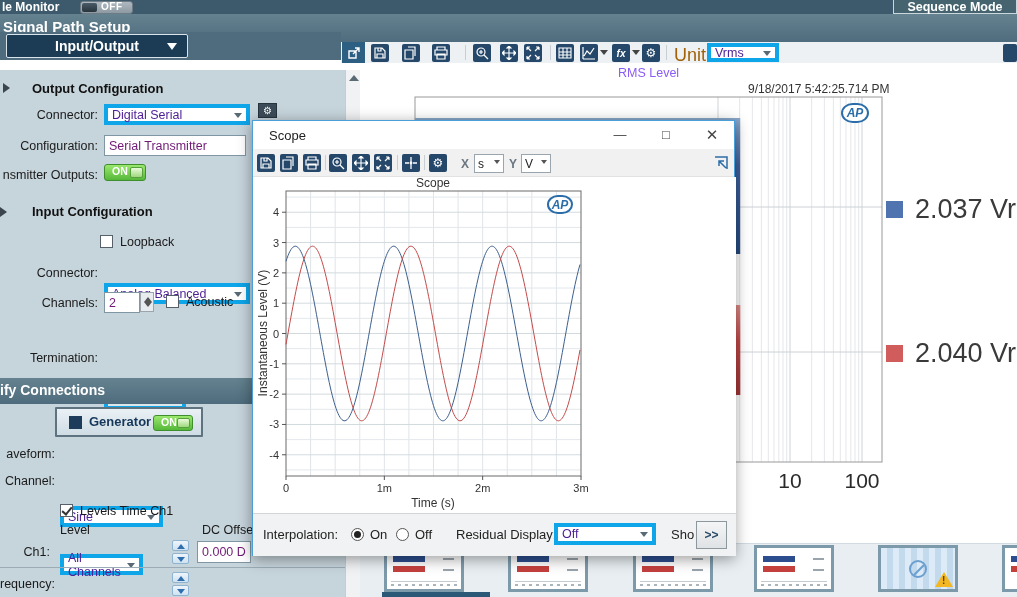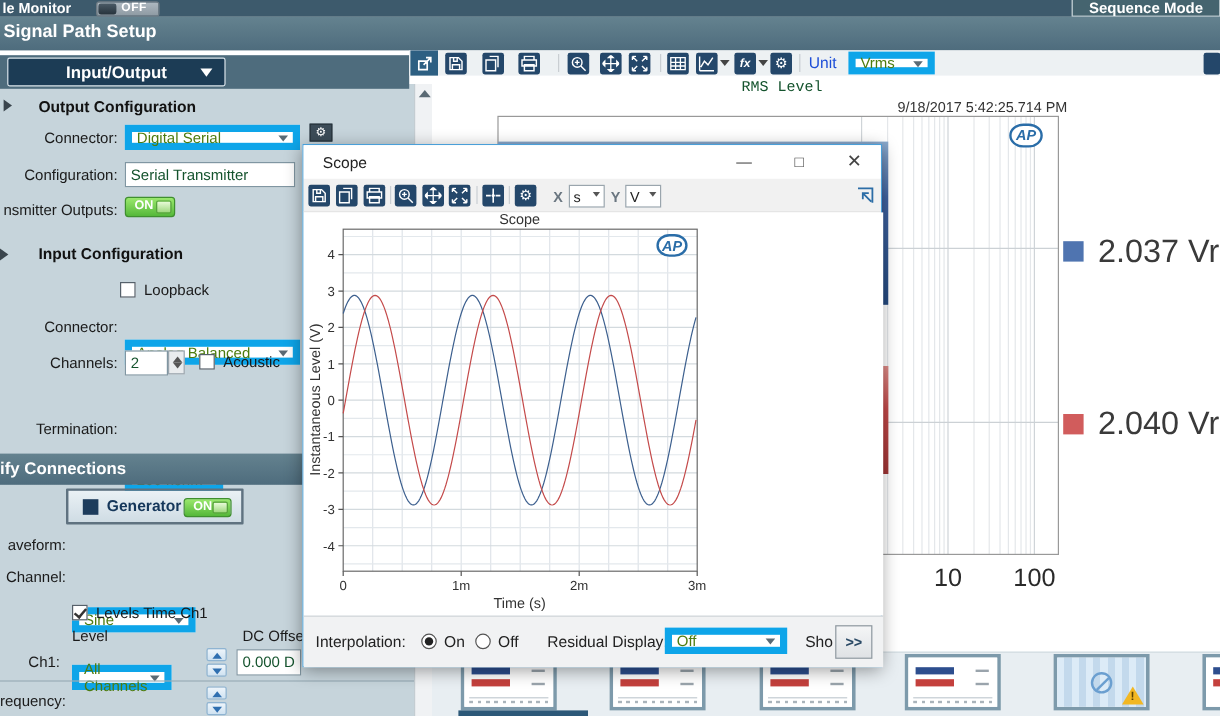--- a/index.html
+++ b/index.html
@@ -8,42 +8,42 @@
 
   
   #topbar { left:0; top:0; width:1017px; height:14px; background:#3d5a6c; z-index:20; }
   #monitor-label { left:2px; top:0px; color:#fff; font-weight:bold; font-size:12px; }
   #monitor-toggle { left:80px; top:1px; width:53px; height:13px; background:linear-gradient(#aeb8c0,#8e9aa3); border:1px solid #6f7b84; border-radius:3px; }
   #monitor-knob { left:1px; top:1px; width:15px; height:9px; background:linear-gradient(#4a5a66,#27343d); border-radius:2px; }
   #monitor-state { left:20px; top:-1px; color:#fff; font-weight:bold; font-size:10px; letter-spacing:.5px; }
   #sequence-btn { left:893px; top:-2px; width:124px; height:16px; background:#45646f; border:1px solid #ccd7dd; color:#fff; font-weight:bold; font-size:12.5px; text-align:center; line-height:16px; }
   #band { left:0; top:14px; width:1017px; height:28px; background:linear-gradient(#64828f,#4e6c7d); z-index:20; }
   #band-title { left:3px; top:4px; color:#fff; font-weight:bold; font-size:15px; }
-  #navrow-left { left:0; top:46px; width:341px; height:28px; background:#4e6c7d; z-index:20; }
+  #navrow-left { left:0; top:32px; width:341px; height:28px; background:#4e6c7d; z-index:20; }
   #io-btn { left:6px; top:2px; width:182px; height:24px; background:#1c3c55; border:1px solid #d9e3ea; border-radius:2px; color:#fff; font-weight:bold; font-size:14px; line-height:22px; text-align:center; }
   #io-btn .chev { position:absolute; right:10px; top:8px; width:0; height:0; border-left:5px solid transparent; border-right:5px solid transparent; border-top:7px solid #fff; }
 
   
   #main-toolbar { left:341px; top:42px; width:676px; height:21px; background:#edf1f3; z-index:20; }
   .ticon { position:absolute; top:2px; width:18px; height:18px; background:#24476a; border-radius:2px; display:flex; align-items:center; justify-content:center; }
   .ticon svg { display:block; }
   .tsep { position:absolute; top:3px; width:1px; height:15px; background:#c9ced2; }
   #popout-btn { left:1px; top:0px; width:23px; height:21px; background:#2d5f82; display:flex; align-items:center; justify-content:center; }
-  #unit-label { position:absolute; left:333px; top:3px; font-size:13px; color:#1d4ed8; }
+  #unit-label { position:absolute; left:333px; top:3px; font-size:18px; color:#a16207; }
   #unit-dd { position:absolute; left:366px; top:1px; width:72px; height:19px; }
 
-  .dd { background:#fff; border:6px solid #0ea5e9; font-size:12.5px; color:#4d7c0f; display:flex; align-items:center; padding:0 4px; position:relative; }
+  .dd { background:#fff; border:4px solid #0ea5e9; font-size:12.5px; color:#4c1d95; display:flex; align-items:center; padding:0 4px; position:relative; }
   .dd .chev { position:absolute; right:4px; top:50%; margin-top:-2px; width:0; height:0; border-left:4px solid transparent; border-right:4px solid transparent; border-top:5px solid #5a6a74; }
 
   
   #left-panel { left:0; top:70px; width:345px; height:527px; background:#c6d4db; z-index:10; }
   .sec-arrow { position:absolute; width:0; height:0; border-top:5px solid transparent; border-bottom:5px solid transparent; border-left:7px solid #3a454d; }
   .sec-title { position:absolute; font-weight:bold; font-size:13px; color:#111; }
   .flabel { position:absolute; font-size:12.5px; color:#1a1a1a; text-align:right; }
-  .tbox { position:absolute; background:#fff; border:1px solid #8096a2; font-size:12.5px; color:#14532d; display:flex; align-items:center; padding:0 4px; }
+  .tbox { position:absolute; background:#fff; border:1px solid #8096a2; font-size:12.5px; color:#701a75; display:flex; align-items:center; padding:0 4px; }
   .toggle-on { position:absolute; background:linear-gradient(#9ae86d,#55b83a); border:1px solid #3f8f2f; border-radius:3px; }
   .toggle-on .txt { position:absolute; left:7px; top:0px; color:#fff; font-weight:bold; font-size:10.5px; }
   .toggle-on .knob { position:absolute; right:2px; top:2px; bottom:2px; width:13px; background:linear-gradient(#e9fbd9,#9fd87f); border:1px solid #58a03e; border-radius:2px; }
   .cb { position:absolute; width:13px; height:13px; background:#fff; border:1px solid #55606a; }
   .cb.checked::after { content:""; position:absolute; left:3px; top:0px; width:4px; height:8px; border-right:2px solid #333; border-bottom:2px solid #333; transform:rotate(40deg); }
   .cblabel { position:absolute; font-size:12.5px; color:#1a1a1a; }
   .spin-gray { position:absolute; width:14px; height:20px; background:#e9ecee; border:1px solid #9aa5ad; }
   .spin-gray::before { content:""; position:absolute; left:3px; top:4px; border-left:4px solid transparent; border-right:4px solid transparent; border-bottom:5px solid #555; }
   .spin-gray::after { content:""; position:absolute; left:3px; bottom:4px; border-left:4px solid transparent; border-right:4px solid transparent; border-top:5px solid #555; }
   .spin-blue { position:absolute; width:17px; height:24px; }
@@ -59,21 +59,21 @@
   #divider { position:absolute; left:0; top:497px; width:345px; height:1px; background:#9bacb6; }
   #mic-cal-btn { position:absolute; left:104px; top:248px; width:132px; height:22px; background:linear-gradient(#eef3f6,#d9e3e9); border:1px solid #9fb0bb; font-size:12.5px; color:#222; text-align:center; line-height:20px; }
   #conn-settings { position:absolute; left:258px; top:33px; width:19px; height:15px; background:#3c4c58; border:1px solid #27343d; color:#fff; font-size:10px; line-height:13px; text-align:center; }
 
   
   #vscroll { left:345px; top:70px; width:15px; height:527px; background:#f0f2f4; border-left:1px solid #c4cdd2; z-index:6; }
   #vscroll .up { position:absolute; left:3px; top:5px; width:0; height:0; border-left:5px solid transparent; border-right:5px solid transparent; border-bottom:6px solid #5a6a74; }
 
   
   #main-area { left:341px; top:63px; width:676px; height:480px; background:#fff; z-index:1; }
-  #rms-title { left:618px; top:66px; font-size:12.5px; color:#14532d; z-index:2;font-family:Liberation Mono, monospace; }
+  #rms-title { left:618px; top:66px; font-size:12.5px; color:#8b5cf6; z-index:2; }
   #timestamp { left:748px; top:82px; font-size:12px; color:#333; z-index:2; }
   .legend-sw { position:absolute; width:17px; height:17px; z-index:2; }
   .legend-txt { position:absolute; font-size:27px; color:#3a3a3a; white-space:nowrap; z-index:2; }
 
   
   #thumb-strip { left:360px; top:543px; width:657px; height:54px; background:#e8eef2; border-top:1px solid #d2dbe0; z-index:5; }
   .thumb { position:absolute; top:1px; width:80px; height:47px; background:#fff; border:3px solid #7d9aab; }
   .thumb .inner { position:absolute; inset:0; background:#fff; }
   .thumb .bar-b { position:absolute; left:8%; top:20%; width:44%; height:15%; background:#2d4e8e; }
   .thumb .bar-r { position:absolute; left:8%; top:44%; width:44%; height:15%; background:#c4403d; }

